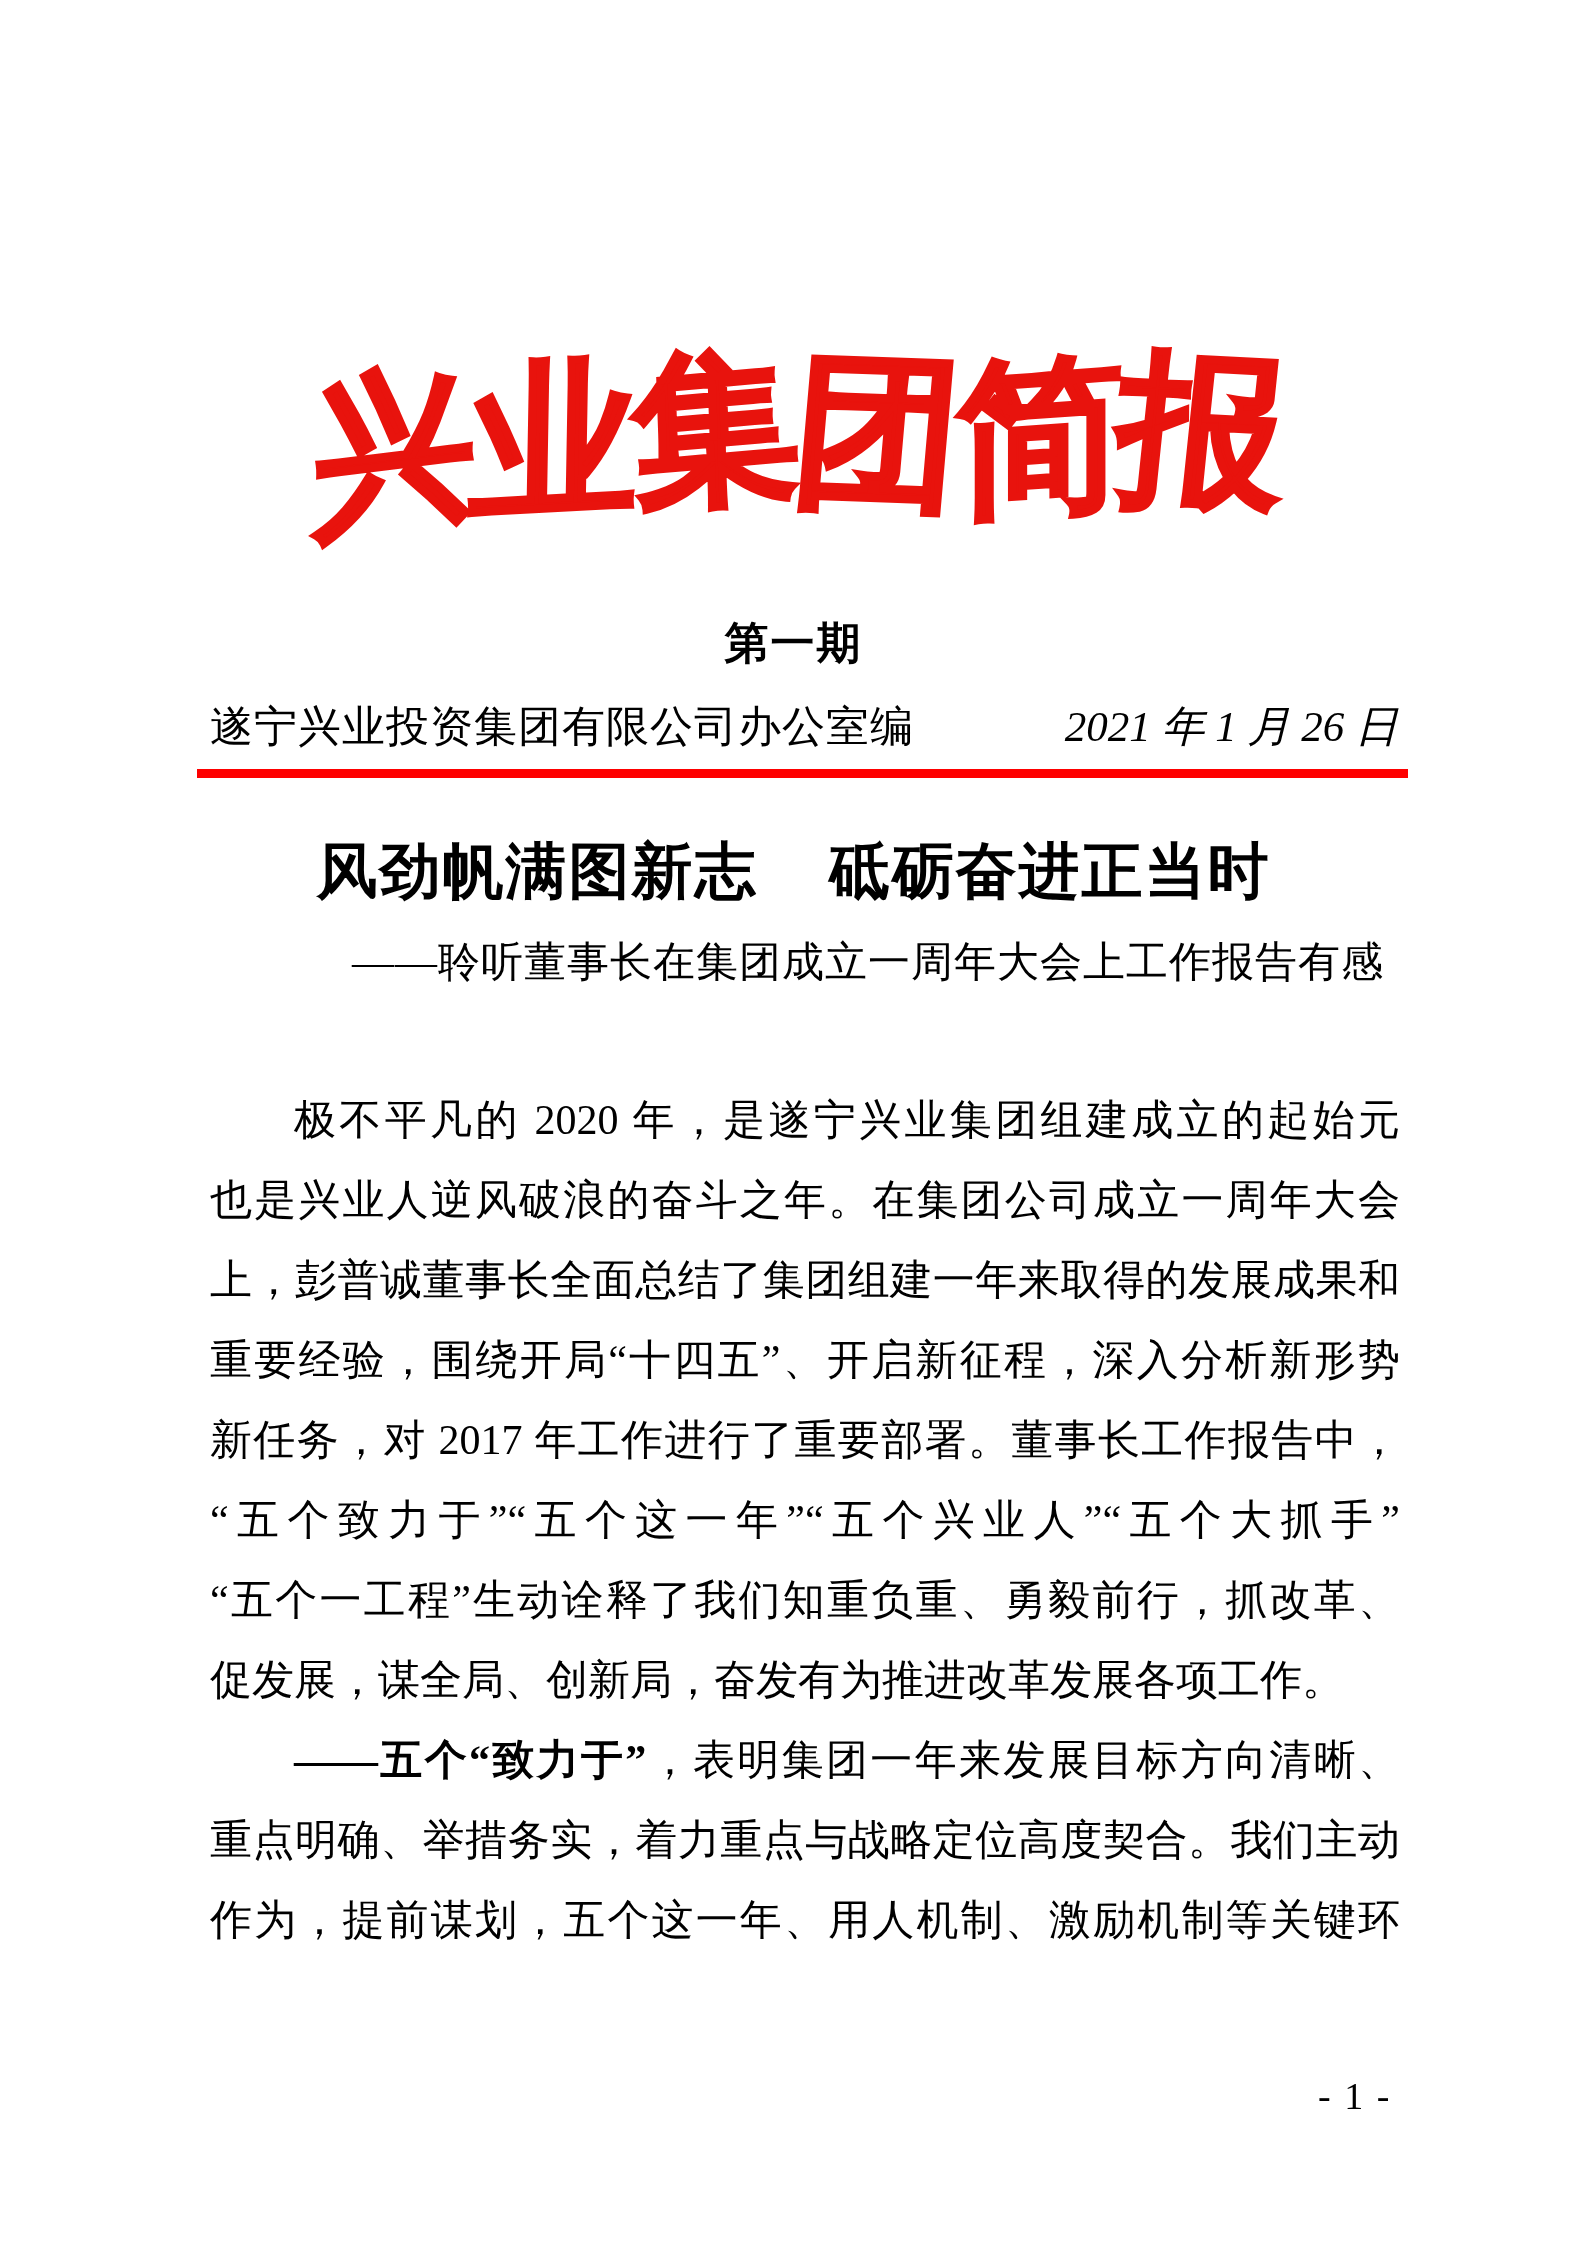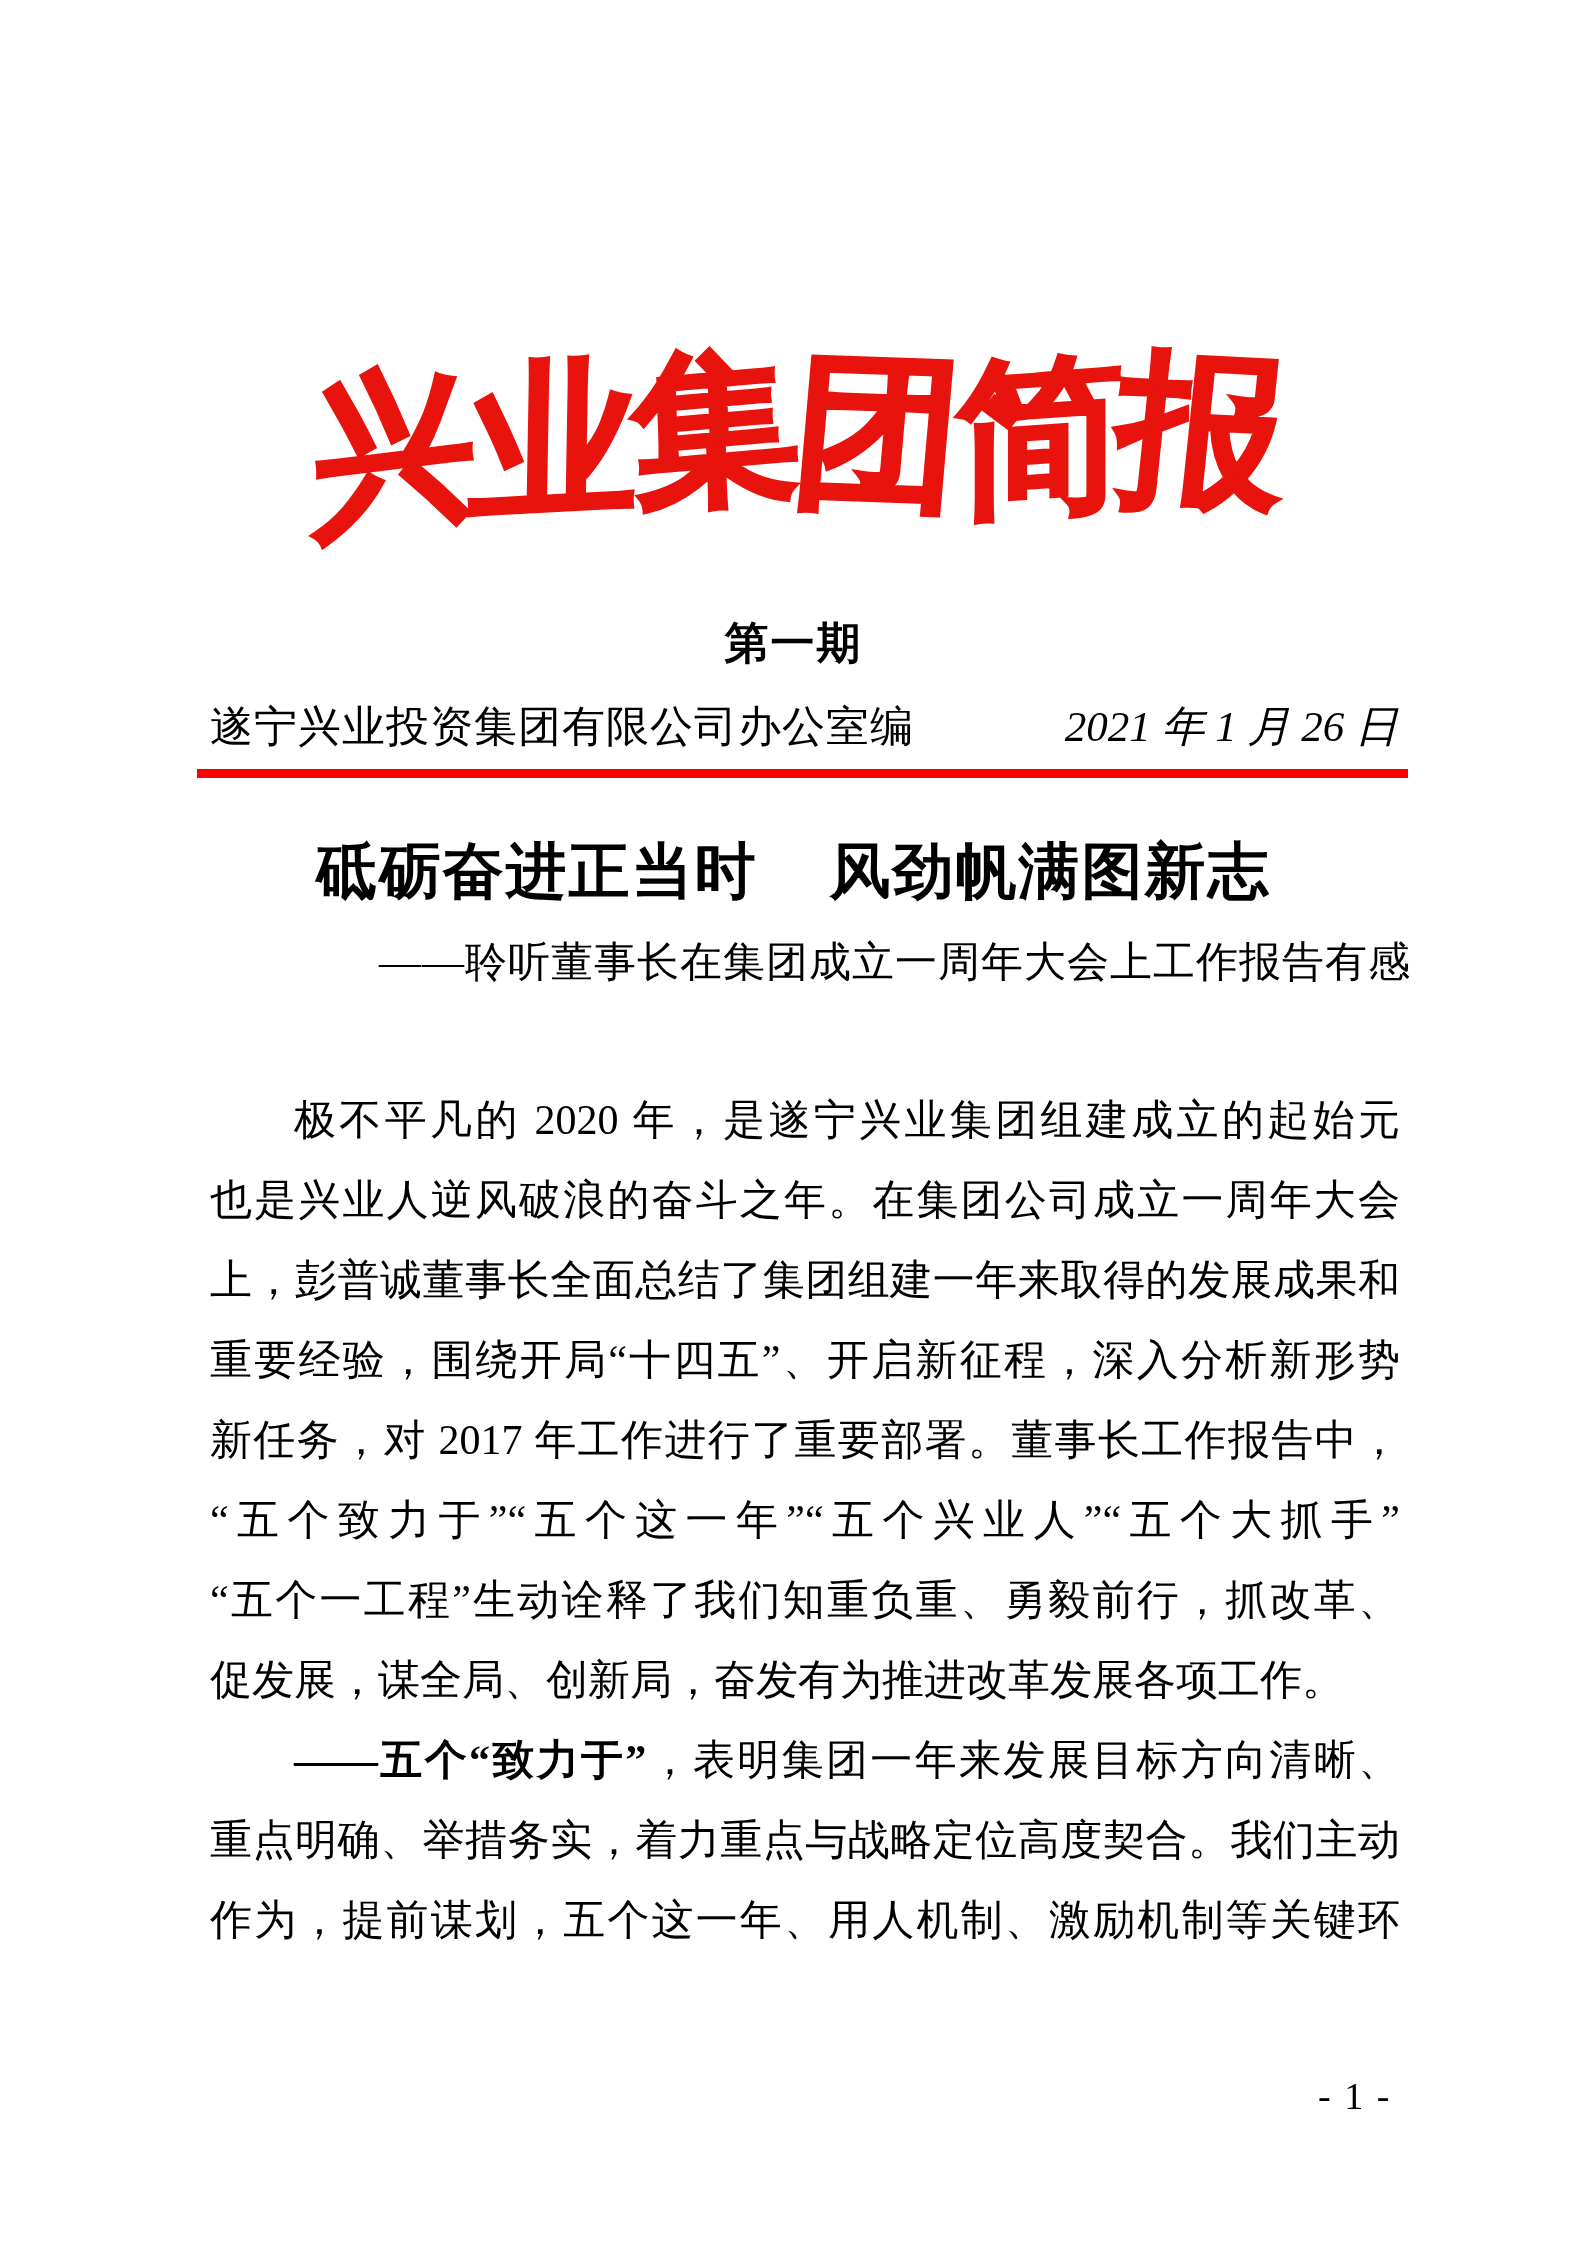--- a/index.html
+++ b/index.html
@@ -69,21 +69,21 @@
     position:absolute;
     top:838px;left:0;width:100%;
     display:flex;justify-content:center;gap:72px;
     font-size:61px;font-weight:bold;
     line-height:1.1;
     font-family:"Liberation Serif", serif;
     letter-spacing:2px;
   }
   .subtitle{
     position:absolute;
-    top:934px;right:176px;
+    top:934px;right:203px;
     font-size:42px;
     letter-spacing:1px;
     font-family:"Liberation Serif", serif;
   }
   
   .body-text{
     position:absolute;
     top:1080px;left:210px;
     width:1190px;
     font-size:42px;
@@ -117,22 +117,22 @@
   <div class="issue">第一期</div>
 
   <div class="mast-row">
     <span class="editor">遂宁兴业投资集团有限公司办公室编</span>
     <span class="date">2021 年 1 月 26 日</span>
   </div>
 
   <div class="red-rule"></div>
 
   <div class="headline">
+    <span>风劲帆满图新志</span>
     <span>砥砺奋进正当时</span>
-    <span>风劲帆满图新志</span>
   </div>
 
   <div class="subtitle">——聆听董事长在集团成立一周年大会上工作报告有感</div>
 
   <div class="body-text">
     <div class="line indent">极不平凡的 2020 年，是遂宁兴业集团组建成立的起始元年，</div>
     <div class="line">也是兴业人逆风破浪的奋斗之年。在集团公司成立一周年大会</div>
     <div class="line">上，彭普诚董事长全面总结了集团组建一年来取得的发展成果和</div>
     <div class="line">重要经验，围绕开局“十四五”、开启新征程，深入分析新形势</div>
     <div class="line">新任务，对 2017 年工作进行了重要部署。董事长工作报告中，</div>

